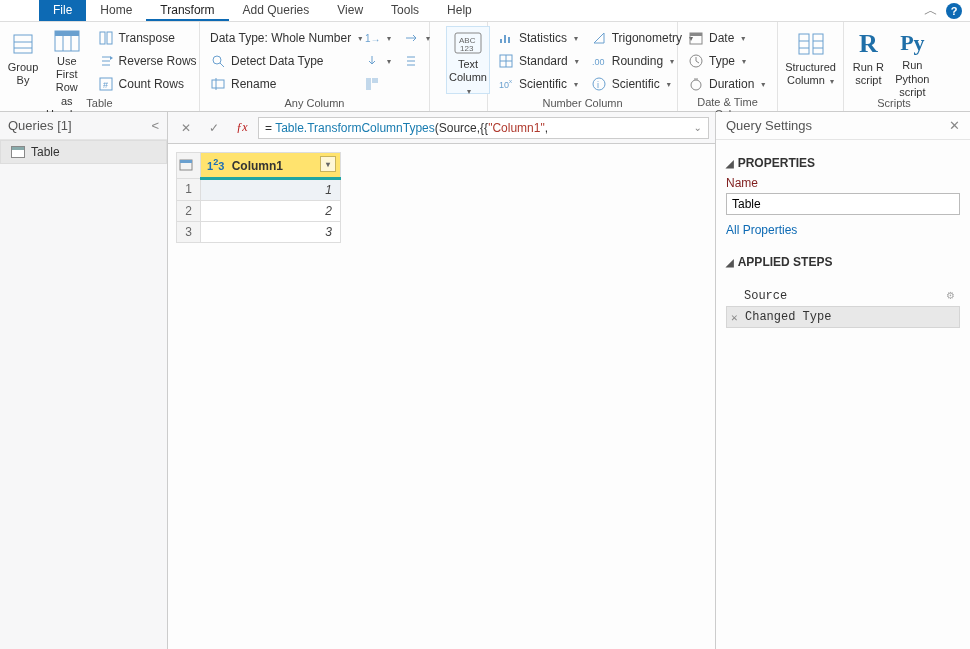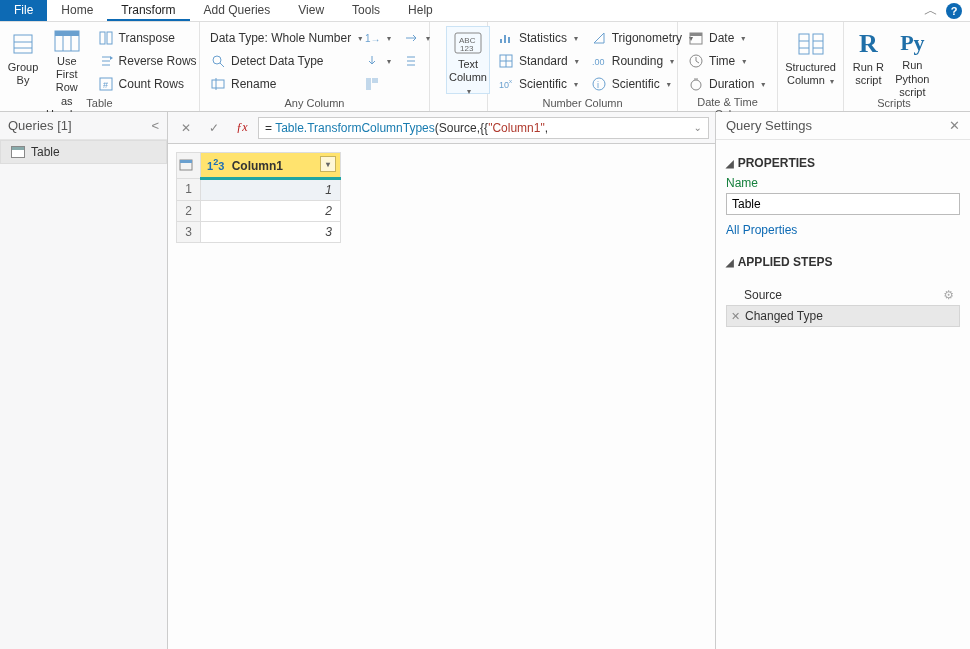--- a/index.html
+++ b/index.html
@@ -1,19 +1,19 @@
 <!DOCTYPE html>
 <html><head>
 <meta charset="utf-8">
 <style>
   * { box-sizing: border-box; margin: 0; padding: 0; }
   body { font-family: "Segoe UI", Tahoma, sans-serif; font-size: 12px; color: #333; background: #fff; width: 970px; height: 649px; overflow: hidden; }
 
   
-  .tabs { display: flex; height: 22px; border-bottom: 1px solid #ddd; align-items: stretch; background: #fff; }
+  .tabs { display: flex; height: 22px; border-bottom: 1px solid #ddd; align-items: stretch; background: #fff; padding-left: 39px; }
   .tab { padding: 3px 14px; cursor: pointer; font-size: 12px; color: #444; }
   .tab.file { background: #0d6ab4; color: #fff; }
   .tab.active { border-bottom: 2px solid #0d6ab4; color: #222; font-weight: 400; }
   .tabs-right { margin-left: auto; display: flex; align-items: center; gap: 8px; padding-right: 8px; }
   .help-circle { width: 16px; height: 16px; border-radius: 50%; background: #0d6ab4; color: #fff; display: inline-flex; align-items: center; justify-content: center; font-size: 11px; font-weight: bold; }
   .chevron-up-gray { color: #888; font-size: 14px; }
 
   
   .ribbon { display: flex; height: 90px; border-bottom: 1px solid #ccc; background: #fdfdfd; }
   .ribbon-group { display: flex; flex-direction: column; border-right: 1px solid #e3e3e3; padding: 2px 6px 0 6px; }
@@ -54,24 +54,24 @@
   .data-grid td.rownum { background: #f4f4f4; text-align: center; color: #666; width: 24px; padding:3px 4px;}
   .data-grid td.cell { text-align: right; padding: 3px 8px; font-style: italic; color: #444; background:#fff;}
   .data-grid tr.sel td.cell { background: #eef2f6; }
 
   
   .settings-panel { width: 254px; display: flex; flex-direction: column; background: #fdfdfd; }
   .settings-header { display: flex; align-items: center; justify-content: space-between; padding: 6px 10px; color: #555; border-bottom: 1px solid #e5e5e5; font-size: 13px;}
   .settings-body { padding: 8px 10px; font-size: 12px; overflow:auto;}
   .section-title { font-weight: bold; color: #333; margin: 8px 0 6px 0; font-size: 12px; display:flex; align-items:center; gap:4px;}
   .section-title .tri { font-size:10px; color:#555;}
-  .prop-label { color: #15803d; margin-bottom: 3px; }
+  .prop-label { color: #7f1d1d; margin-bottom: 3px; }
   .text-input { width: 100%; border: 1px solid #bbb; padding: 3px 5px; font-size: 12px; background:#fff;}
   .link { color: #0d6ab4; cursor: pointer; margin-top: 8px; display: inline-block;}
-  .steps-list { margin-top: 16px; }
+  .steps-list { margin-top: 16px; font-family: Liberation Mono, monospace; }
   .step { display: flex; align-items: center; padding: 3px 6px 3px 18px; cursor: pointer; position:relative;}
   .step .gear { margin-left: auto; color: #aaa; font-size: 12px;}
   .step.active { background: #e8e8e8; border:1px solid #d5d5d5;}
   .step .x { position:absolute; left:4px; color:#888; font-size:11px;}
 
   svg { display: block; }
   .script-R { font-family: Georgia, serif; font-size: 26px; color: #1f6fa8; font-weight: bold; }
   .script-Py { font-family: Georgia, serif; font-size: 22px; color: #1f6fa8; font-weight: bold; }
 </style>
 </head>
@@ -322,21 +322,21 @@
             <span>Date</span>
             <span class="drop">▾</span>
           </div>
         <div class="small-btn">
             <span class="mini-icon">
               <svg width="14" height="14">
                 <circle cx="7" cy="7" r="6" fill="none" stroke="#888"></circle>
                 <path d="M7 7 L7 3 M7 7 L10 9" stroke="#888"></path>
               </svg>
             </span>
-            <span>Time</span>
+            <span>Type</span>
             <span class="drop">▾</span>
           </div>
         <div class="small-btn">
             <span class="mini-icon">
               <svg width="14" height="14">
                 <circle cx="7" cy="8" r="5" fill="none" stroke="#888"></circle>
                 <path d="M5 2 h4" stroke="#888"></path>
               </svg>
             </span>
             <span>Duration</span>

